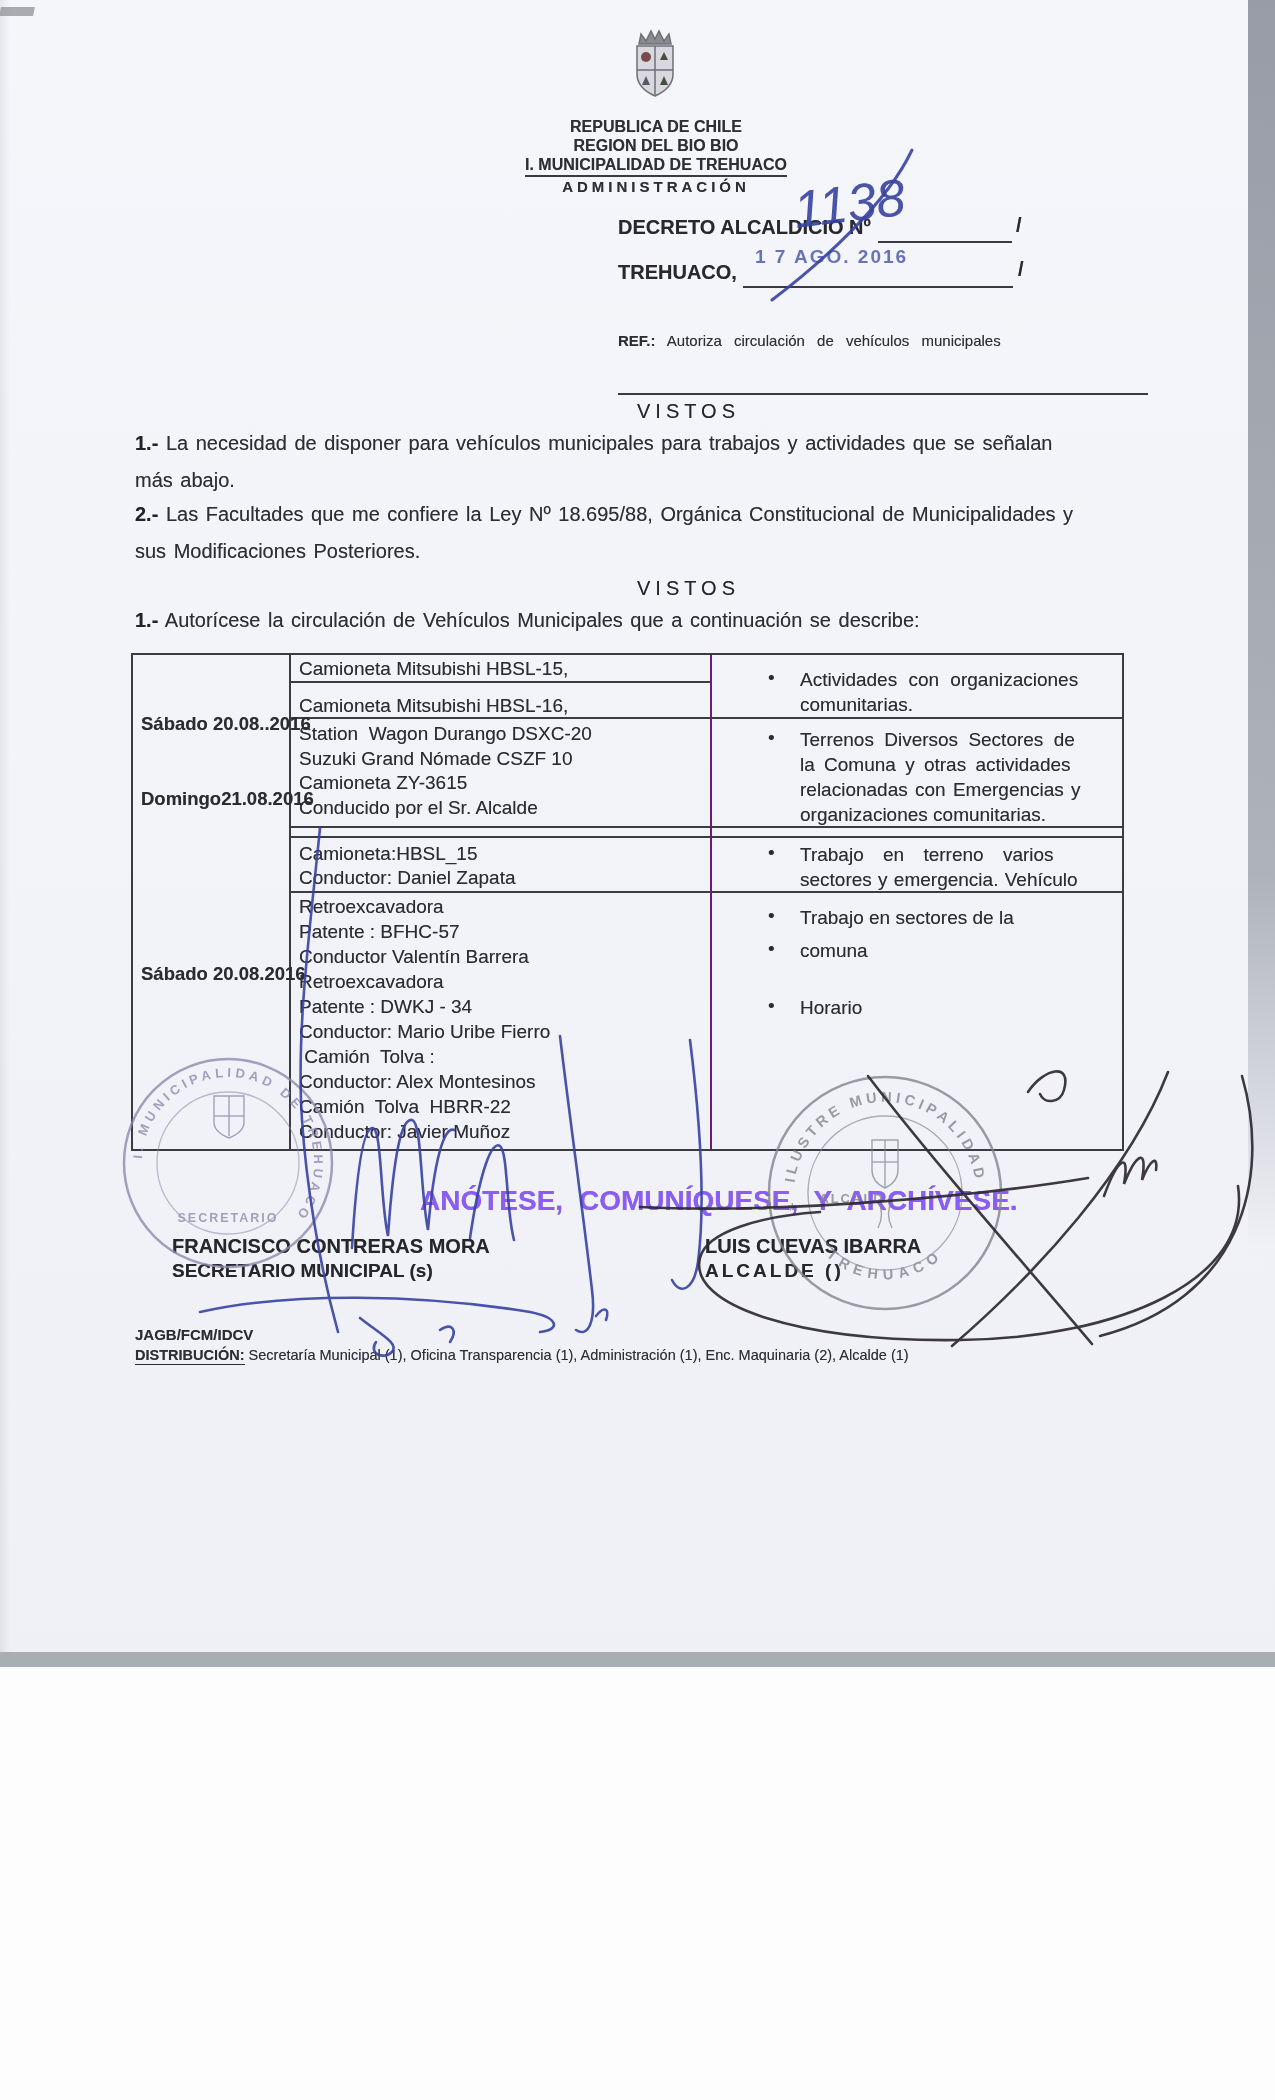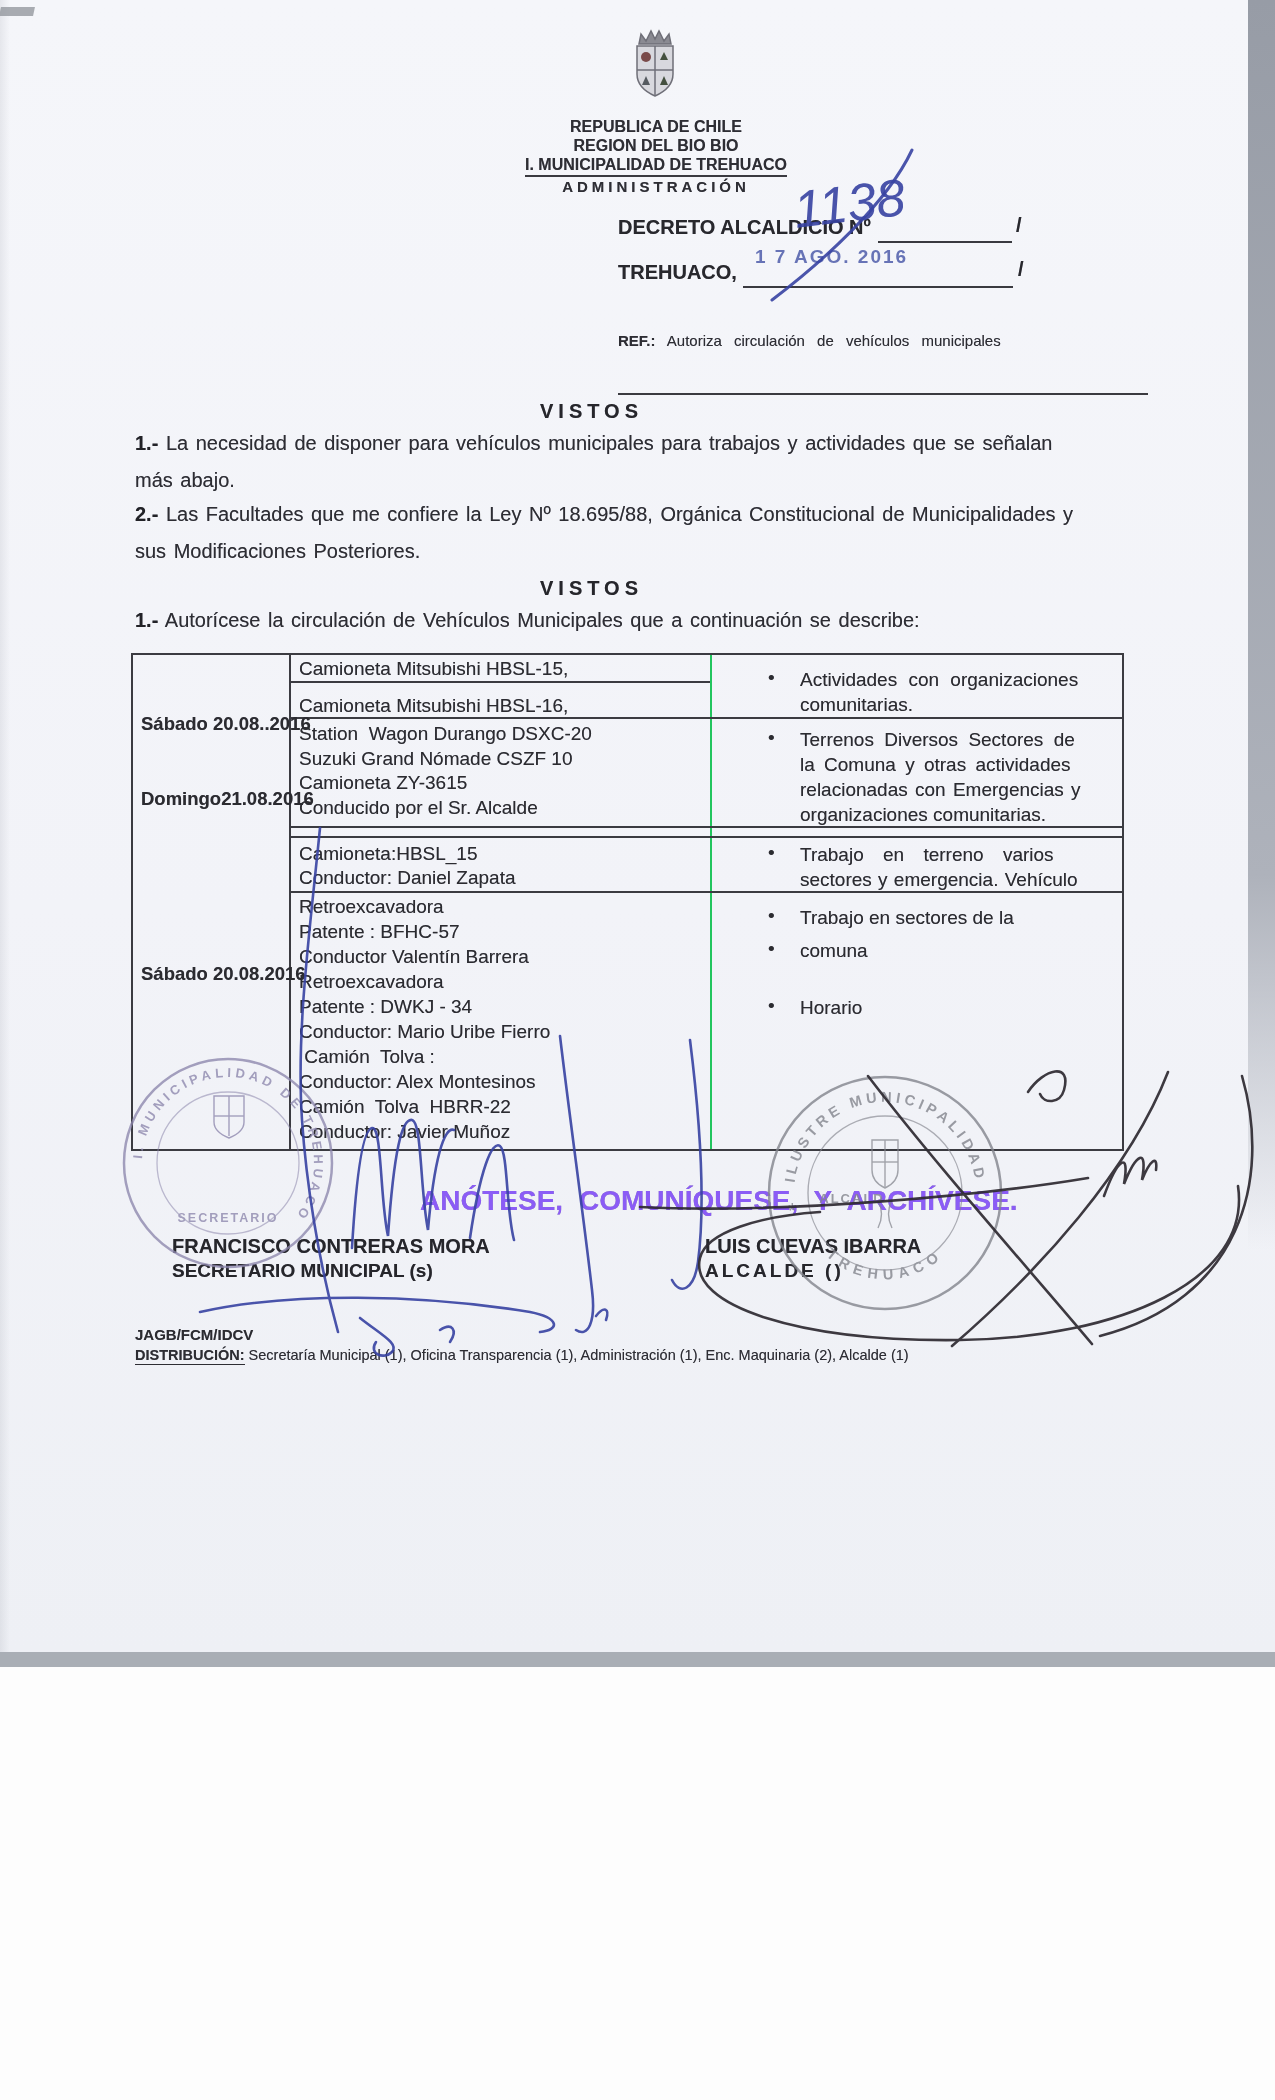--- a/index.html
+++ b/index.html
@@ -22,36 +22,36 @@
        font-size:16px;line-height:19px;color:#2e2e34;font-weight:bold}
   .hdr .muni{display:inline-block;border-bottom:2px solid #3a3a40;padding-bottom:1px}
   .hdr .admin{letter-spacing:4px;font-size:15px}
 
   .lbl{font-weight:bold;font-size:20px;color:#28282d}
   .line2{position:absolute;background:#3a3a40;height:2px}
 
   .ref{position:absolute;left:618px;top:322px;width:532px;font-size:15px;line-height:38px;color:#2d2d33}
   .ref .l1{word-spacing:8px;white-space:nowrap}
 
-  .center-head{font-weight:bold;font-size:20px;letter-spacing:5px;color:#26262b;text-align:left}
+  .center-head{font-weight:normal;font-size:20px;letter-spacing:5px;color:#26262b;text-align:right}
 
   .body-p{position:absolute;left:135px;width:1030px;font-size:20px;line-height:37px;
           word-spacing:2px;color:#2d2d33}
   .body-p b{color:#222227}
 
   
   .tbl{position:absolute;left:131px;top:653px;width:993px;height:498px;
        border:2px solid #3b3b41;display:flex;box-sizing:border-box;font-size:19px;color:#2b2b30}
   .t-col1{width:158px;border-right:2px solid #3b3b41;position:relative;box-sizing:border-box;flex:none}
   .t-col1 .d1{padding:6px 0 0 8px;font-weight:bold;line-height:25px;font-size:18.5px;white-space:pre}
   .t-col1 .d2{position:absolute;top:308px;left:8px;font-weight:bold;font-size:18.5px;white-space:pre}
   .t-right{flex:1;display:flex;flex-direction:column;box-sizing:border-box}
   .t-row{display:flex;box-sizing:border-box}
   .bline{border-bottom:2px solid #3b3b41}
-  .c2{width:421px;border-right:2px solid #22c55e;box-sizing:border-box;flex:none}
+  .c2{width:421px;border-right:2px solid #701a75;box-sizing:border-box;flex:none}
   .c3{flex:1;box-sizing:border-box}
   .t-line{white-space:pre;padding-left:8px}
   .rowA{height:64px}
   .rowA .c2{display:flex;flex-direction:column}
   .rowA .c2a{height:29px;border-bottom:2px solid #3b3b41;box-sizing:border-box;padding-top:3px}
   .rowA .c2b{flex:1;padding-top:12px}
   .rowB{height:109px}
   .rowB .c2 .t-line{line-height:24.5px}
   .rowB .c2{padding-top:3px}
   .spacer{height:10px}

